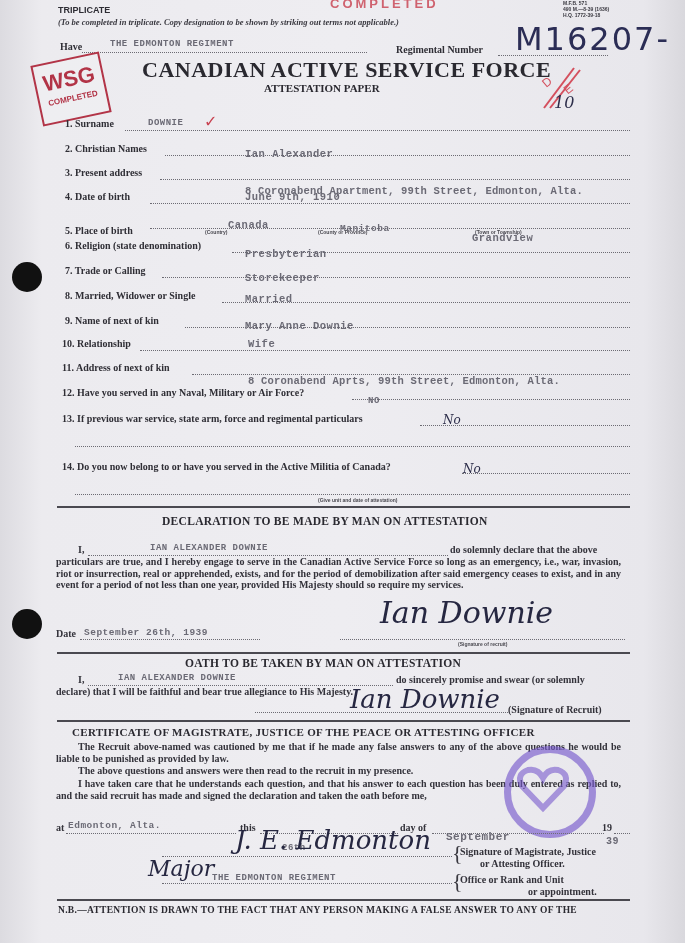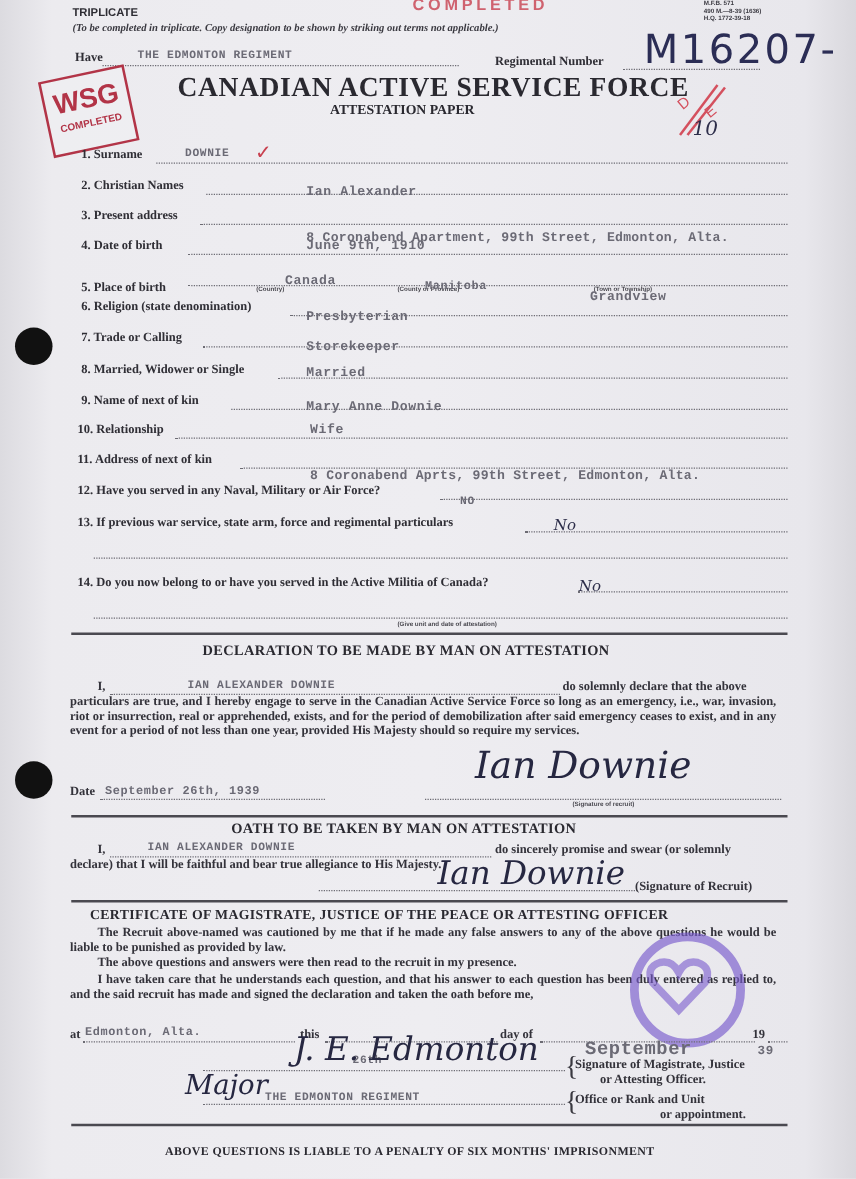--- a/index.html
+++ b/index.html
@@ -214,34 +214,34 @@
   </div>
 
   <div class="abs para" style="left:56px;top:822px;">at</div>
   <div class="abs dots" style="left:66px;top:833px;width:170px;"></div>
   <div class="abs typed" style="left:68px;top:820px;font-size:9.5px;">Edmonton, Alta.</div>
   <div class="abs para" style="left:240px;top:822px;">this</div>
   <div class="abs dots" style="left:260px;top:833px;width:138px;"></div>
   <div class="abs typed" style="left:282px;top:822px;font-size:9px;margin-top:21px;">26th</div>
   <div class="abs para" style="left:400px;top:822px;">day of</div>
   <div class="abs dots" style="left:432px;top:833px;width:172px;"></div>
-  <div class="abs typed" style="left:468px;top:831px;font-size:15px;">September</div>
+  <div class="abs typed" style="left:446px;top:831px;font-size:11px;">September</div>
   <div class="abs para" style="left:602px;top:822px;">19</div>
   <div class="abs dots" style="left:614px;top:833px;width:16px;"></div>
   <div class="abs typed" style="left:606px;top:836px;font-size:10px;">39</div>
 
   <div class="abs dots" style="left:162px;top:856px;width:290px;"></div>
   <div class="abs handwriting" style="left:235px;top:825px;font-size:26px;color:#262741;">J. E. Edmonton</div>
   <div class="abs brace" style="left:452px;top:842px;">{</div>
   <div class="abs para" style="left:460px;top:846px;white-space:nowrap;">Signature of Magistrate, Justice</div>
   <div class="abs para" style="left:480px;top:858px;white-space:nowrap;">or Attesting Officer.</div>
 
   <div class="abs dots" style="left:162px;top:883px;width:290px;"></div>
   <div class="abs handwriting" style="left:148px;top:856px;font-size:22px;color:#262741;">Major</div>
   <div class="abs typed" style="left:212px;top:873px;font-size:9px;">THE EDMONTON REGIMENT</div>
   <div class="abs brace" style="left:452px;top:870px;">{</div>
   <div class="abs para" style="left:460px;top:874px;white-space:nowrap;">Office or Rank and Unit</div>
   <div class="abs para" style="left:480px;top:886px;white-space:nowrap;padding-left:48px;">or appointment.</div>
 
   <div class="abs rule" style="left:57px;top:899px;width:573px;"></div>
-  <div class="abs section-head" style="left:132px;top:917px;font-size:9.5px;">ABOVE QUESTIONS IS LIABLE TO A PENALTY OF SIX MONTHS' IMPRISONMENT</div>
+  <div class="abs section-head" style="left:58px;top:905px;font-size:9.5px;">N.B.—ATTENTION IS DRAWN TO THE FACT THAT ANY PERSON MAKING A FALSE ANSWER TO ANY OF THE</div>
 
 </div>
 
 </body></html>

